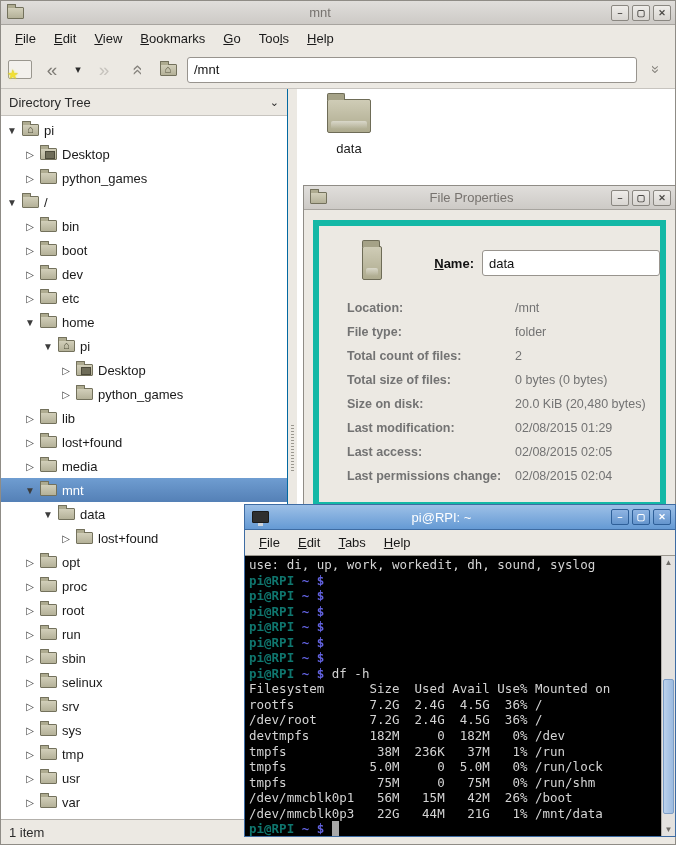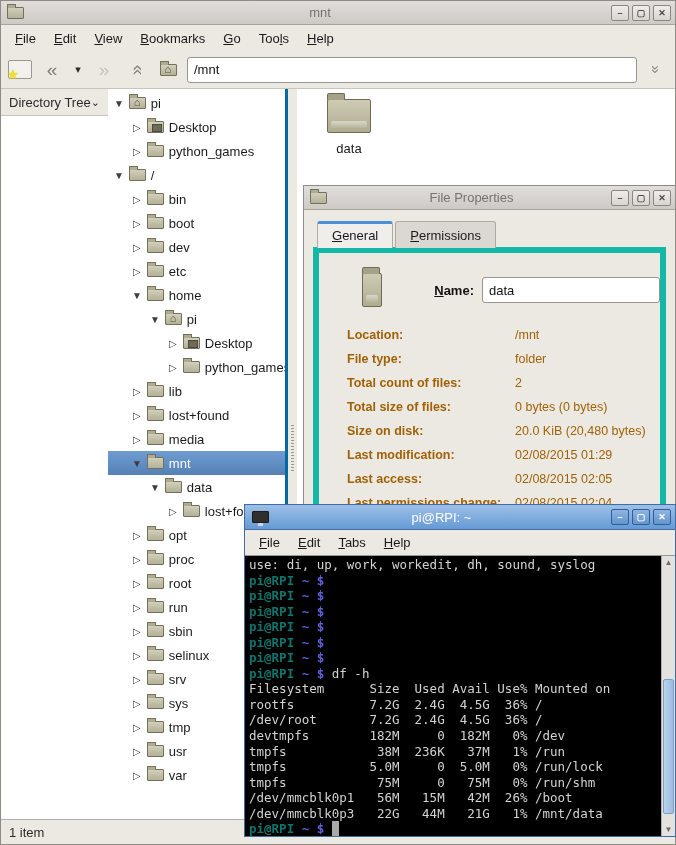--- a/index.html
+++ b/index.html
@@ -49,22 +49,22 @@
     text-shadow:0 0 3px #ffff66, 0 0 1px #8a7a00; }
   .rot-up { transform:rotate(-90deg); display:inline-block; }
   .rot-down { transform:rotate(90deg); display:inline-block; }
   .caret { color:#2b2b2b; font-size:11px; }
   .disabled { color:#c6c3bd; }
   .homebtn .fi { margin:0; }
   .addressbar { flex:1; height:26px; background:#fff; border:1px solid #98948e;
     border-radius:3px; font-size:13px; padding:0 6px; color:#111;
     font-family:"Liberation Sans",sans-serif; }
   .fm-content { flex:1; display:flex; min-height:0; }
-  .sidebar { width:287px; display:flex; flex-direction:row; background:#fff;
-    border-right:3px solid #0369a1; }
+  .sidebar { width:287px; display:flex; flex-direction:column; background:#fff;
+    border-right:1px solid #0369a1; }
   .sidebar-header { height:27px; background:#ece9e3; border-bottom:1px solid #c7c4bf;
     display:flex; align-items:center; font-size:13px; color:#2a2a2a; padding:0 8px; }
   .sidebar-header .hdr-label { flex:1; }
   .tree { flex:1; overflow:hidden; padding-top:2px; }
   .tree-row { height:24px; display:flex; align-items:center; font-size:13px; color:#1a1a1a; }
   .expander { width:14px; text-align:center; color:#3c3c3c; font-size:10px; flex:none; }
   .tree-row.sel { background:linear-gradient(#6f9dd1,#5480b6); color:#fff; width:290px; }
   .pane-sep { width:9px; background:#ece9e3; position:relative; }
   .pane-sep::after { content:""; position:absolute; left:3px; top:46%; width:3px; height:46px;
     background-image:repeating-linear-gradient(#9a978f 0 1px, transparent 1px 3px); }
@@ -83,21 +83,21 @@
     padding:6px 14px 5px 14px; font-size:13px; color:#1a1a1a; margin-right:2px;
     border-radius:3px 3px 0 0; top:1px; }
   .tab.active { background:#f0eeeb; border-top:3px solid #4a90d9; padding-top:4px; z-index:2; }
   .tabpanel { border:6px solid #14b8a6; background:#ece9e3; padding:14px 0 14px 0; min-height:270px; }
   .name-row { display:flex; align-items:center; margin:6px 0 16px 0; }
   .name-row .bigfolder { margin-left:43px; }
   .name-row .nlabel { font-weight:bold; font-size:13px; margin-left:52px; color:#111; }
   .name-input { width:178px; height:26px; margin-left:8px; background:#fff;
     border:1px solid #98948e; border-radius:3px; font-size:13px; padding:0 6px; color:#111;
     font-family:"Liberation Sans",sans-serif; }
-  .prop-row { display:flex; font-size:12.5px; color:#a16207; padding:5px 0 5px 28px;justify-content:center; }
+  .prop-row { display:flex; font-size:12.5px; color:#737373; padding:5px 0 5px 28px;justify-content:center; }
   .prop-row .plabel { width:168px; font-weight:bold; }
   .prop-row .pvalue { flex:1; }
   u { text-decoration:underline; }
 
   
   #term { position:absolute; left:244px; top:504px; width:432px; height:333px; z-index:3;
     border:1px solid #3e6ca3; background:#ece9e3; display:flex; flex-direction:column; }
   .titlebar-blue { height:25px; background:linear-gradient(#9dc0e7,#659ad4);
     border-bottom:1px solid #3e6ca3; display:flex; align-items:center; padding:0 4px; }
   .titlebar-blue .wtitle { flex:1; text-align:center; color:#fff; font-size:13px; }
@@ -336,24 +336,20 @@
   <div class="titlebar-gray">
     <span class="fi" style="margin-left:2px;"></span>
     <span class="wtitle">File Properties</span>
     <span class="wbtns">
       <span class="wbtn">–</span>
       <span class="wbtn">▢</span>
       <span class="wbtn">✕</span>
     </span>
   </div>
   <div class="dlg-body">
-    <div class="tabs">
-        <span class="tab active"><u>G</u>eneral</span>
-        <span class="tab"><u>P</u>ermissions</span>
-      </div>
     <div class="tabpanel">
       <div class="name-row">
         <span class="bigfolder"></span>
         <span class="nlabel"><u>N</u>ame:</span>
         <input class="name-input" value="data" style="">
       </div>
       <div id="prop-rows">
           <div class="prop-row">
             <span class="plabel">Location:</span>
             <span class="pvalue">/mnt</span>

